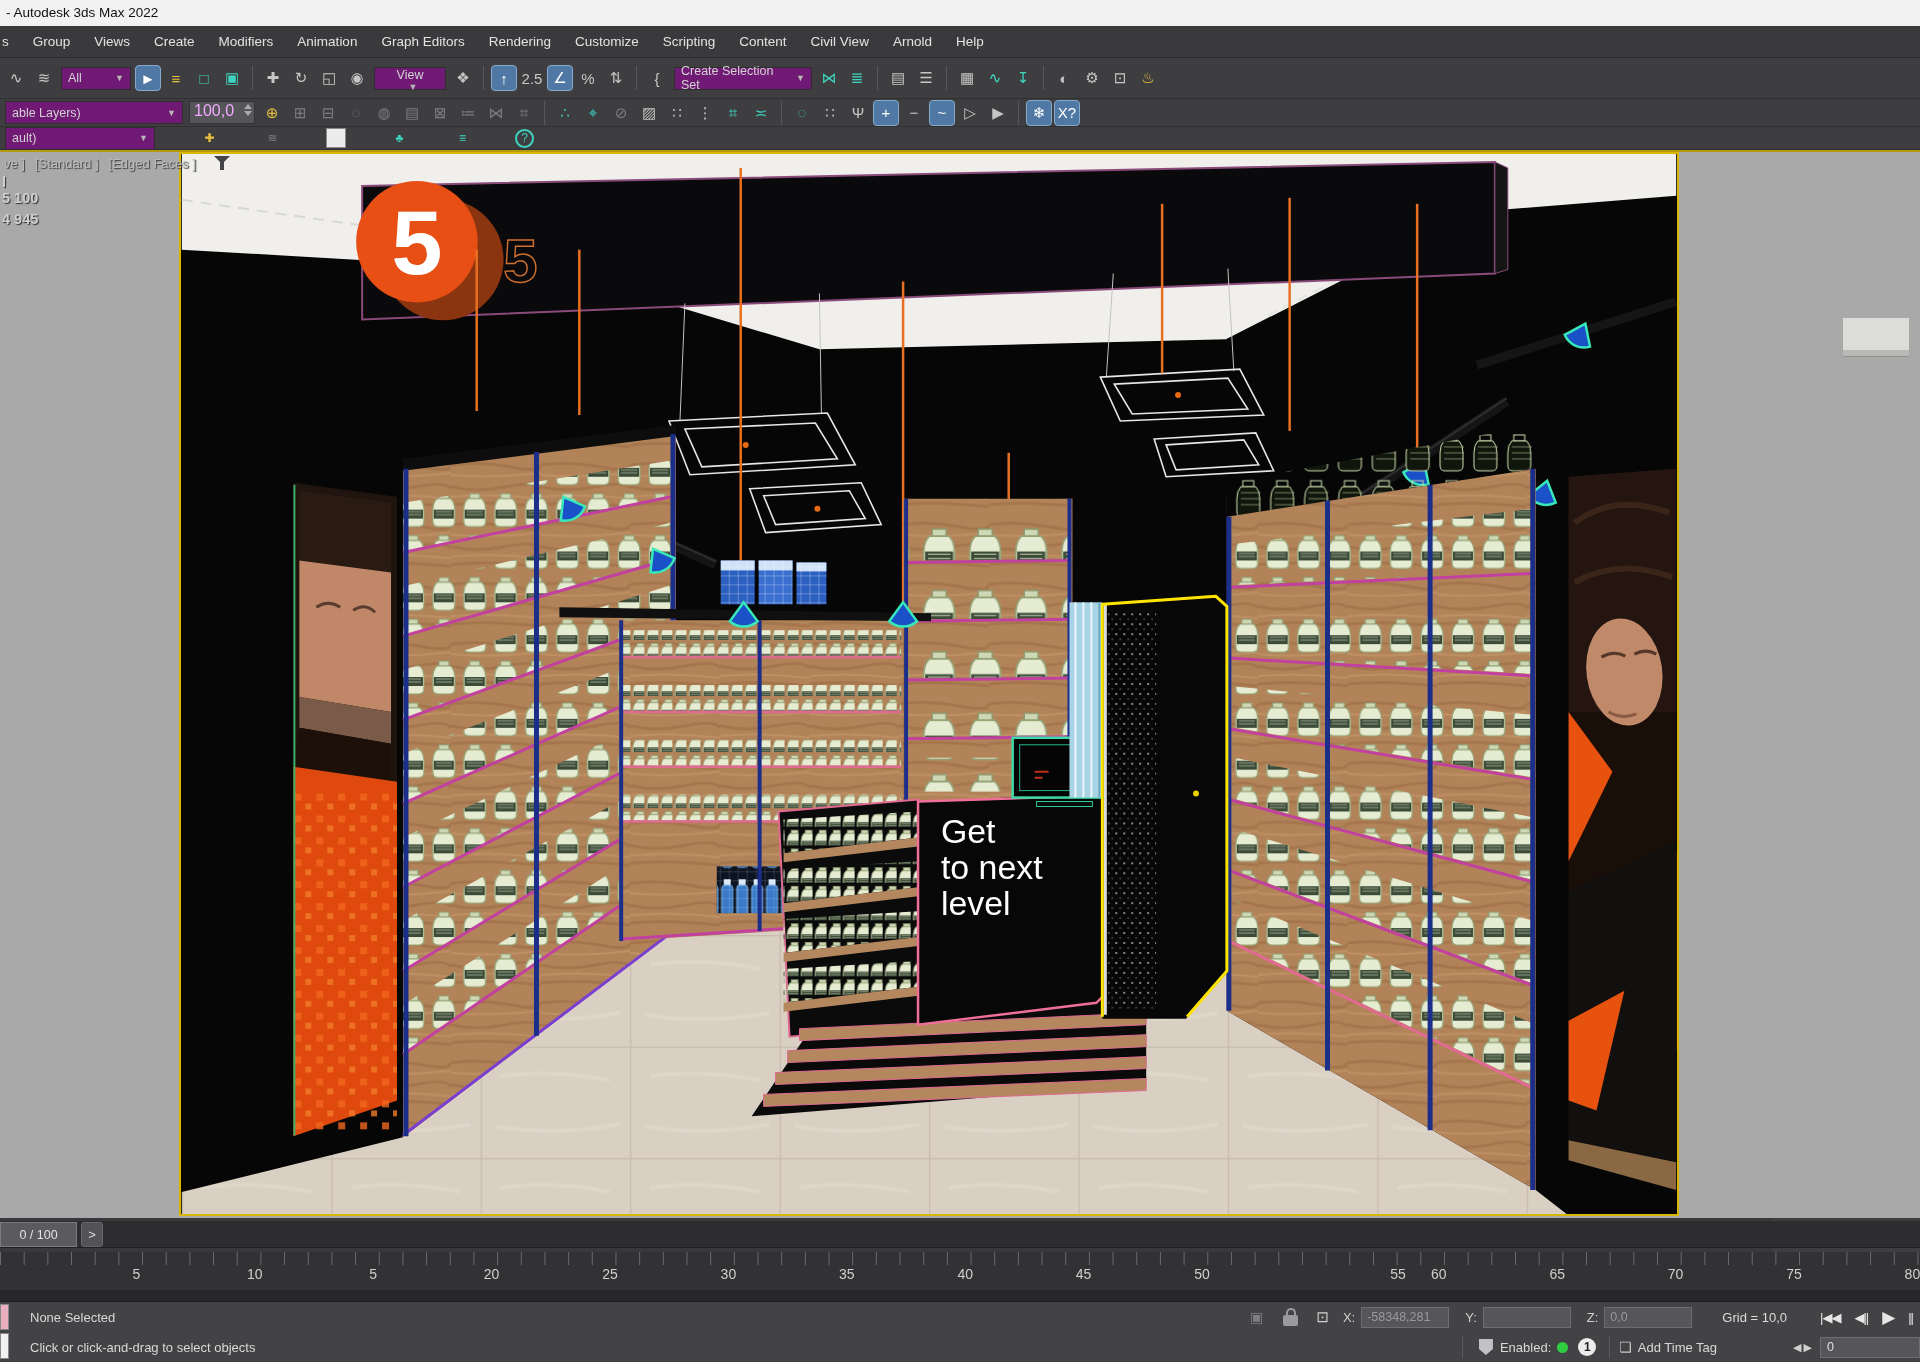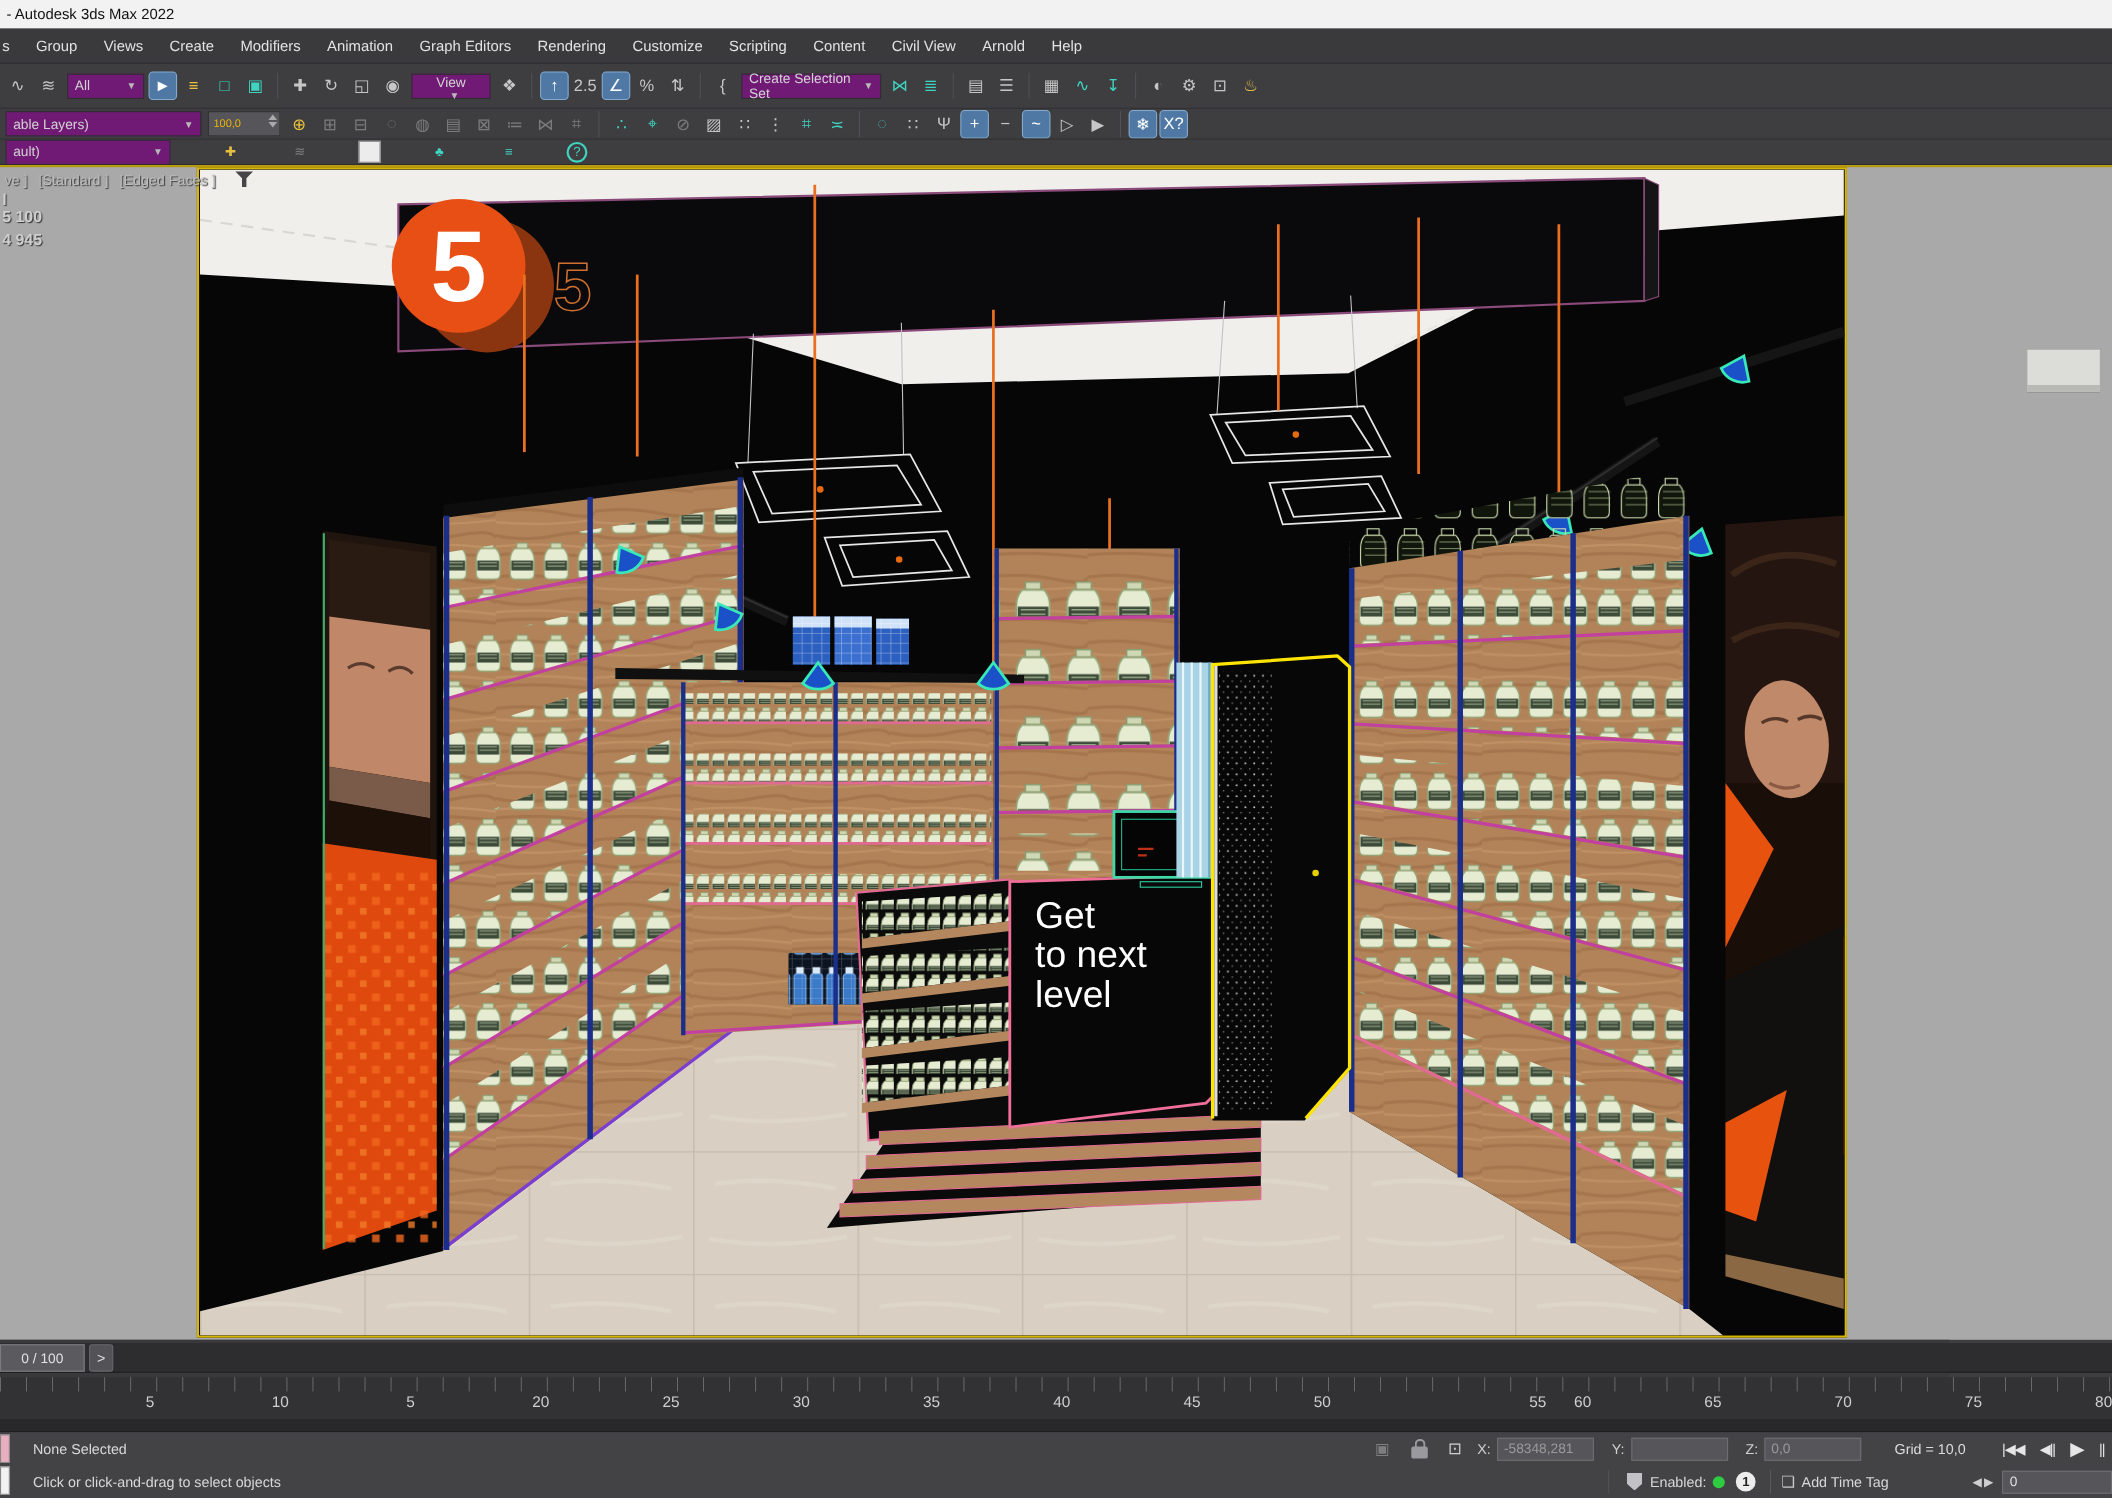--- a/index.html
+++ b/index.html
@@ -23,22 +23,22 @@
   .tb3 .ic{width:21px;height:21px;font-size:12px;}
   .ic{display:inline-flex;align-items:center;justify-content:center;width:26px;height:26px;margin:1px;
     color:#c6c6c6;font-size:15px;border-radius:4px;flex:none;cursor:default;}
   .ic.act{background:#4f79a4;border:1px solid #85aacd;color:#fff;}
   .ic.t{color:#3fd4c0;}.ic.y{color:#e8c040;}.ic.dim{opacity:.45;}
   .ic.circ{border:2px solid #3fd4c0;border-radius:50%;width:19px;height:19px;font-size:12px;color:#3fd4c0;}
   .sep{width:1px;height:24px;background:#2a2a2c;border-right:1px solid #58585b;margin:0 6px;flex:none;}
   .dd{display:inline-flex;align-items:center;justify-content:space-between;height:23px;background:#701a75;
     border:1px solid #2e2e30;color:#d2d2d2;font-size:12.5px;padding:0 6px;margin:0 3px;flex:none;}
   .dd b{color:#b8b8b8;font-size:9px;margin-left:6px;font-weight:normal;}
-  .spin{display:inline-flex;align-items:center;height:23px;width:66px;background:#55555a;border:1px solid #333;
-    color:#eab308;font-size:10px;padding:0 4px;margin:0 3px;position:relative;flex:none;}
+  .spin{display:inline-flex;align-items:flex-start;height:23px;width:66px;background:#55555a;border:1px solid #333;
+    color:#f0abfc;font-size:16px;padding:0 4px;margin:0 3px;position:relative;flex:none;}
   .spin .arr{position:absolute;right:2px;top:2px;display:flex;flex-direction:column;gap:2px;}
   .spin .arr i{width:0;height:0;border-left:4px solid transparent;border-right:4px solid transparent;}
   .spin .arr i.up{border-bottom:5px solid #aaa;}
   .spin .arr i.dn{border-top:5px solid #aaa;}
   .swatch{width:20px;height:20px;background:#ececec;border:1px solid #8a8a8a;margin:0 2px;flex:none;}
 
   
   .vparea{position:absolute;left:0;top:150px;width:1920px;height:1068px;background:#a9a9a9;
     border-top:2px solid #b59a10;}
   .scene-svg{position:absolute;left:179px;top:0;border:2px solid #d9b600;display:block;background:#060606;}
@@ -141,21 +141,21 @@
       </div>
       <span class="ic">❖</span>
       <i class="sep"></i>
       <span class="ic act">↑</span>
       <span class="ic">2.5</span>
       <span class="ic act">∠</span>
       <span class="ic">%</span>
       <span class="ic">⇅</span>
       <i class="sep"></i>
       <span class="ic">{</span>
-      <div class="dd" style="width: 127px;">
+      <div class="dd" style="width: 138px;">
         <span>Create Selection Set</span>
         <b>▼</b>
       </div>
       <span class="ic t">⋈</span>
       <span class="ic t">≣</span>
       <i class="sep"></i>
       <span class="ic">▤</span>
       <span class="ic">☰</span>
       <i class="sep"></i>
       <span class="ic">▦</span>

